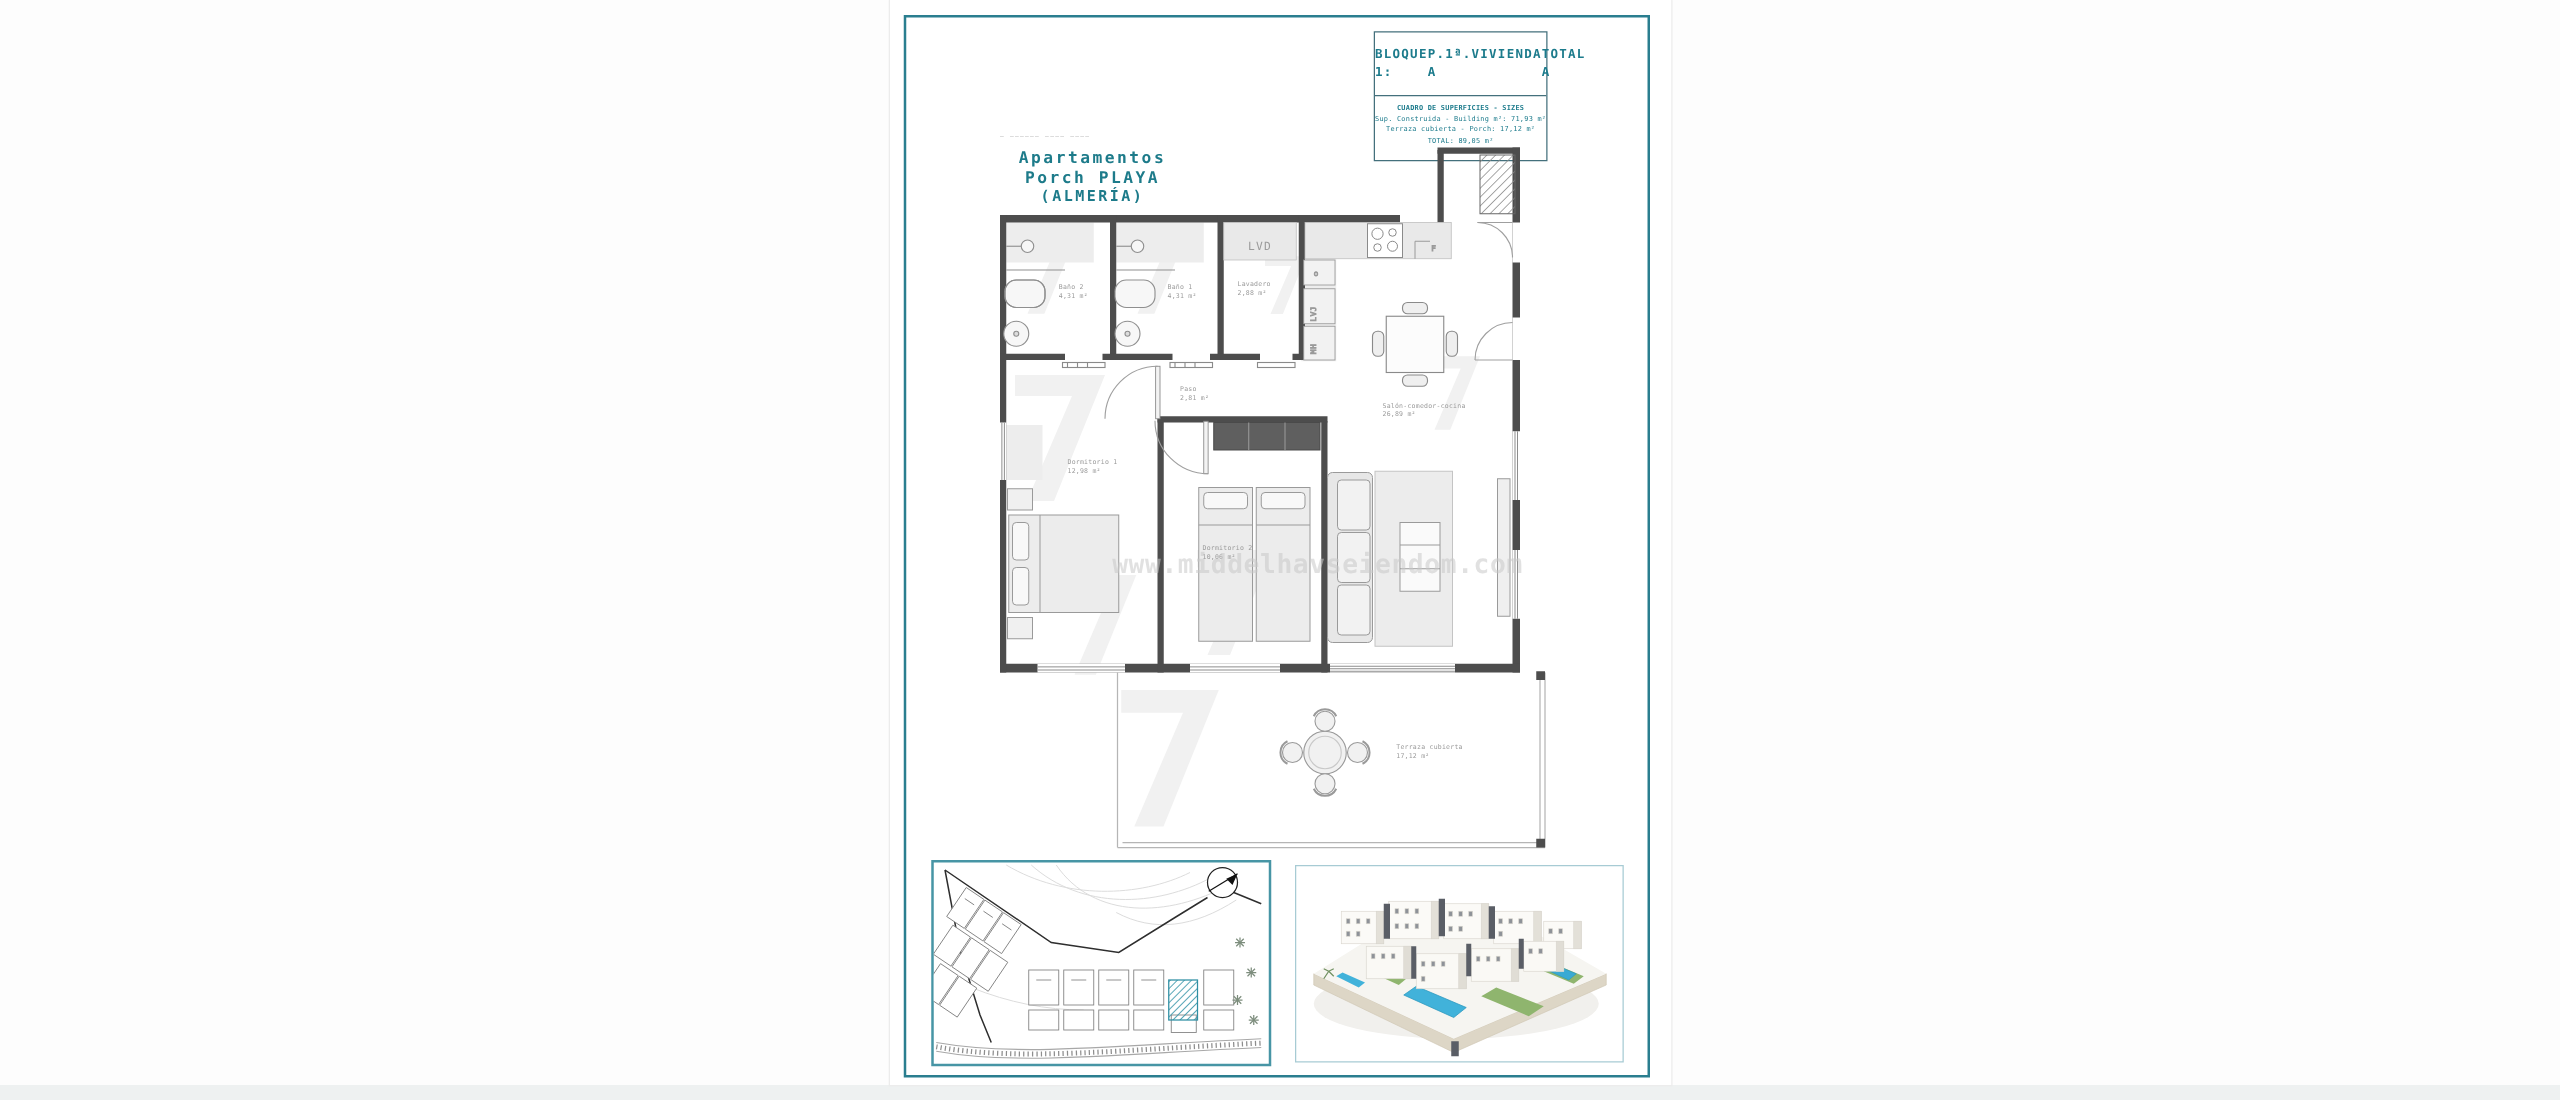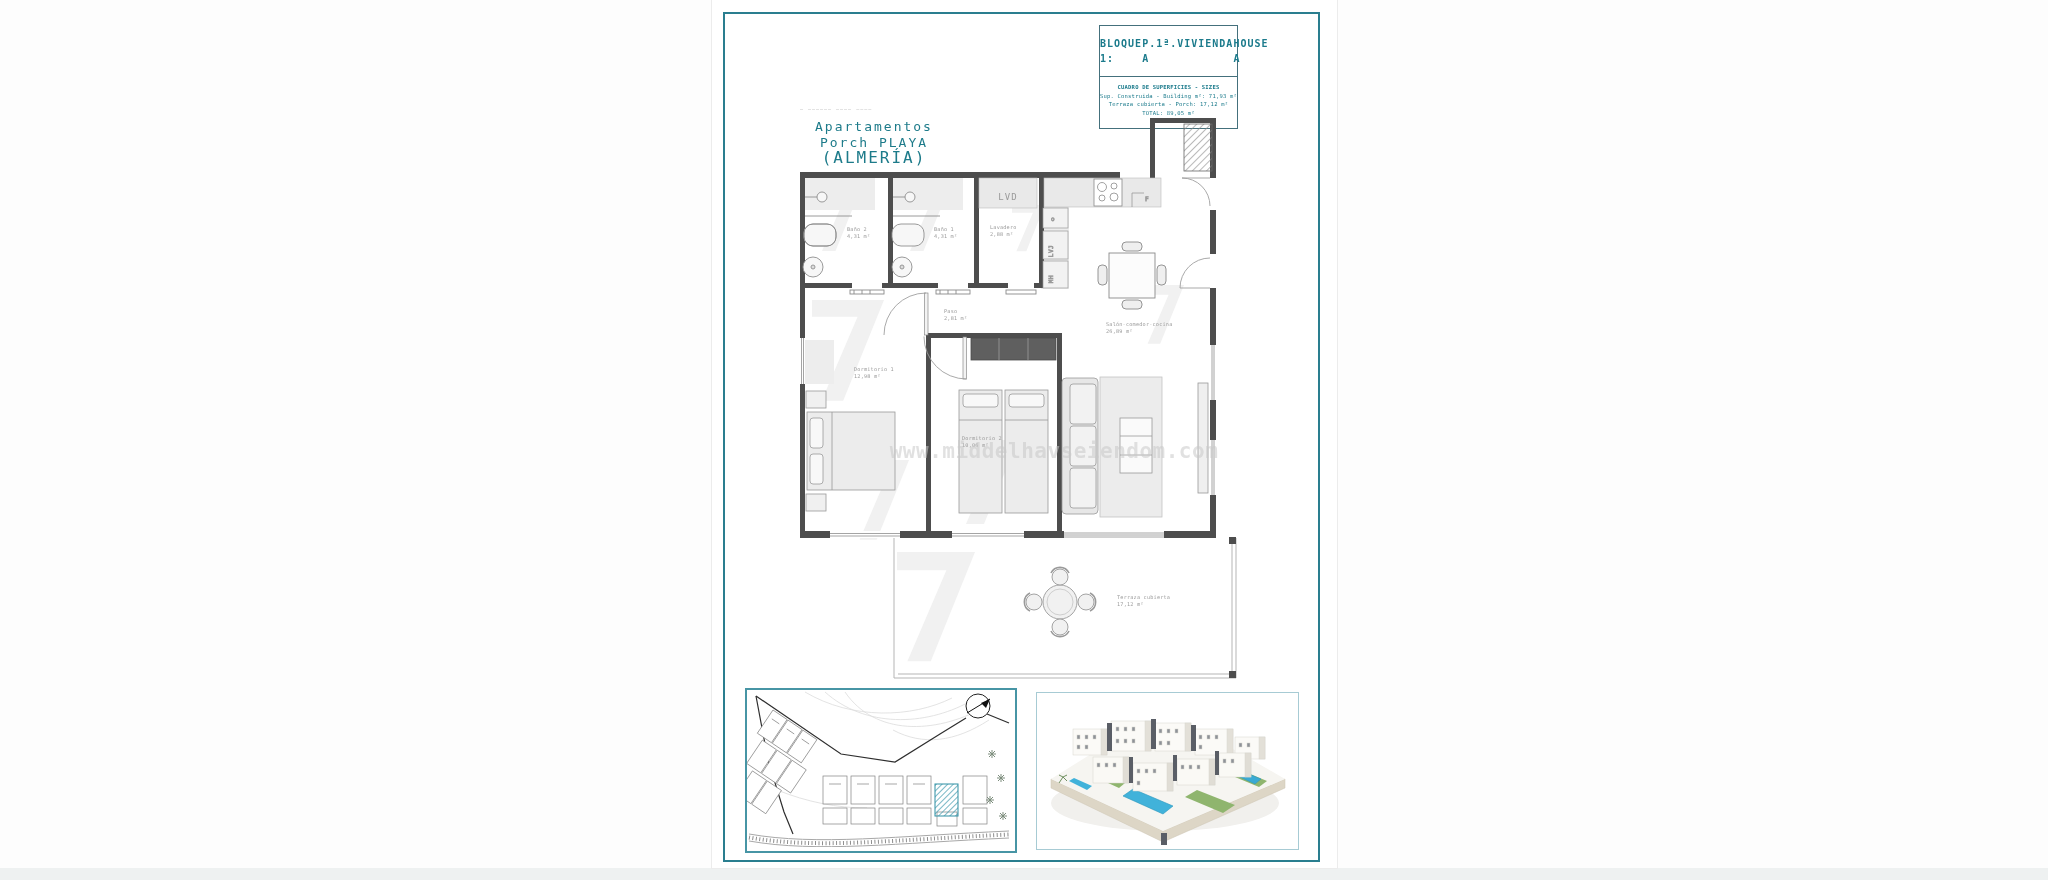--- a/index.html
+++ b/index.html
@@ -6,22 +6,22 @@
   #canvas{position:relative;width:2048px;height:880px;overflow:hidden;
           font-family:"DejaVu Sans Mono",monospace;background:#fdfdfd;}
   .bottom-band{position:absolute;left:0;top:868px;width:2048px;height:12px;background:#eef1f1;}
   .sheet{position:absolute;left:712px;top:0;width:625px;height:868px;background:#ffffff;
          box-shadow:0 0 0 1px #ececec;}
   .teal-frame{position:absolute;left:11px;top:12px;width:593px;height:846px;
               border:2px solid #2a7e8f;}
   .tiny-note{position:absolute;left:88px;top:106px;width:140px;font-size:5px;
              color:#b4b4b4;letter-spacing:1px;filter:blur(.3px);}
   .ptitle{position:absolute;left:72px;top:119px;width:180px;text-align:center;
-          color:#1d7b8a;font-size:13px;line-height:15.5px;letter-spacing:2px;font-weight:normal;}
-  .ptitle .l3{font-size:16px;}
+          color:#1d7b8a;font-size:13px;line-height:15.5px;letter-spacing:2px;font-weight:bold;}
+  .ptitle .l3{font-size:12px;}
   .tblock{position:absolute;left:387px;top:25px;width:137px;height:102px;
           border:1px solid #44707c;background:#fff;}
   .tblock-top{height:50px;border-bottom:1px solid #44707c;display:flex;flex-direction:row;
               align-items:center;color:#1c7b8c;font-size:10px;
               line-height:15px;letter-spacing:1px;font-weight:bold;}
   .tblock-bottom{padding-top:6px;color:#1c7b8c;font-size:5.5px;line-height:8.5px;
                  text-align:center;letter-spacing:.2px;}
   .tblock-bottom .hdr{font-weight:bold;}
   .box{position:absolute;background:#fff;}
   .site-box{left:33px;top:688px;width:268px;height:161px;border:2px solid #4795a5;}
@@ -48,21 +48,21 @@
     <div class="ptitle">
       <div>Apartamentos</div>
       <div>Porch PLAYA</div>
       <div class="l3">(ALMERÍA)</div>
     </div>
 
     <div class="tblock">
       <div class="tblock-top">
         <div>BLOQUE 1:</div>
         <div>P.1ª.VIVIENDA A</div>
-        <div>HOUSE A</div>
+        <div>TOTAL A</div>
       </div>
       <div class="tblock-bottom">
         <div class="hdr">CUADRO DE SUPERFICIES  - SIZES</div>
         <div>Sup. Construida  - Building m²: 71,93 m²</div>
         <div>Terraza cubierta   - Porch: 17,12 m²</div>
         <div>TOTAL:  89,05 m²</div>
       </div>
     </div>
 
     <svg class="plan-svg" width="625" height="868" viewBox="0 0 625 868">

